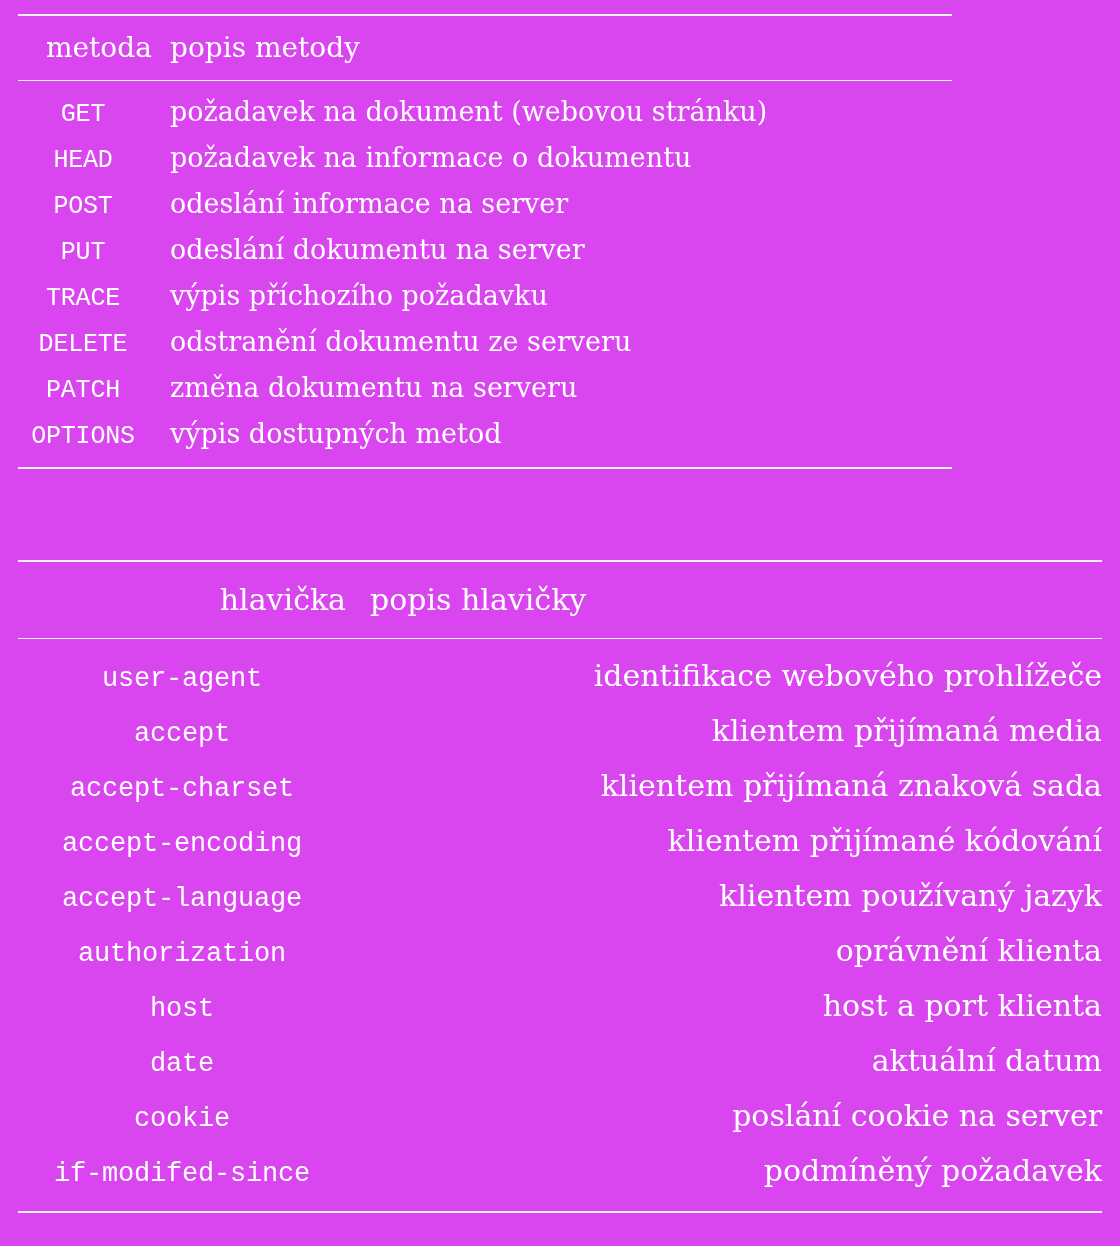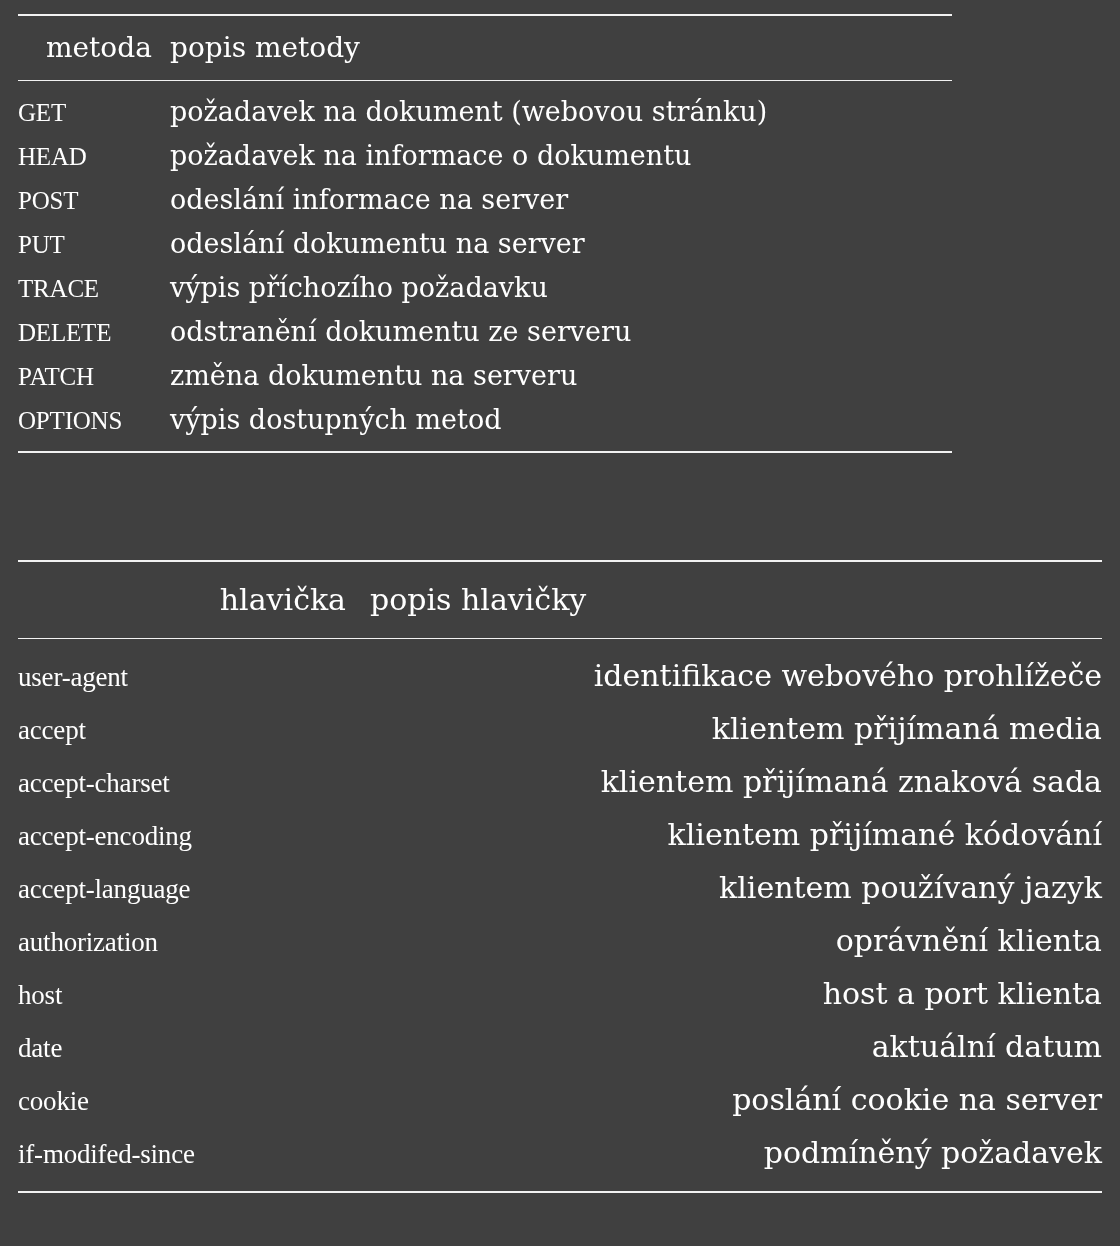--- a/index.html
+++ b/index.html
@@ -12,21 +12,21 @@
     height: 1246px;
     color: #ffffff;
     font-family: "DejaVu Serif", "Liberation Serif", serif;
     overflow: hidden;
   }
 
   .page {
     position: relative;
     width: 1120px;
     height: 1246px;
-    background: #404040;
+    background: #d946ef;
   }
 
   table.doc-table {
     border-collapse: collapse;
     table-layout: fixed;
   }
 
   
   .table-methods {
     position: absolute;
@@ -50,23 +50,23 @@
     font-size: 0;
   }
   .rule-top td { border-top: 2.5px solid #f2f2f2; }
   .rule-mid td { border-top: 1.6px solid #f2f2f2; }
   .rule-bot td { border-top: 2.5px solid #f2f2f2; }
 
   .spacer-xs td { height: 9px; }
   .spacer-sm td { height: 11px; }
 
   .key-cell {
-    text-align: left;
+    text-align: center;
     padding-right: 22px !important;
-    font-family: Liberation Serif, serif;
+    font-family: Liberation Mono, monospace;
     font-size: 25px;
     letter-spacing: -0.2px;
     line-height: 43px;
     white-space: nowrap;
   }
   .desc-cell {
     text-align: left;
     font-family: "DejaVu Serif", "Liberation Serif", serif;
     font-size: 27px;
     line-height: 43px;

